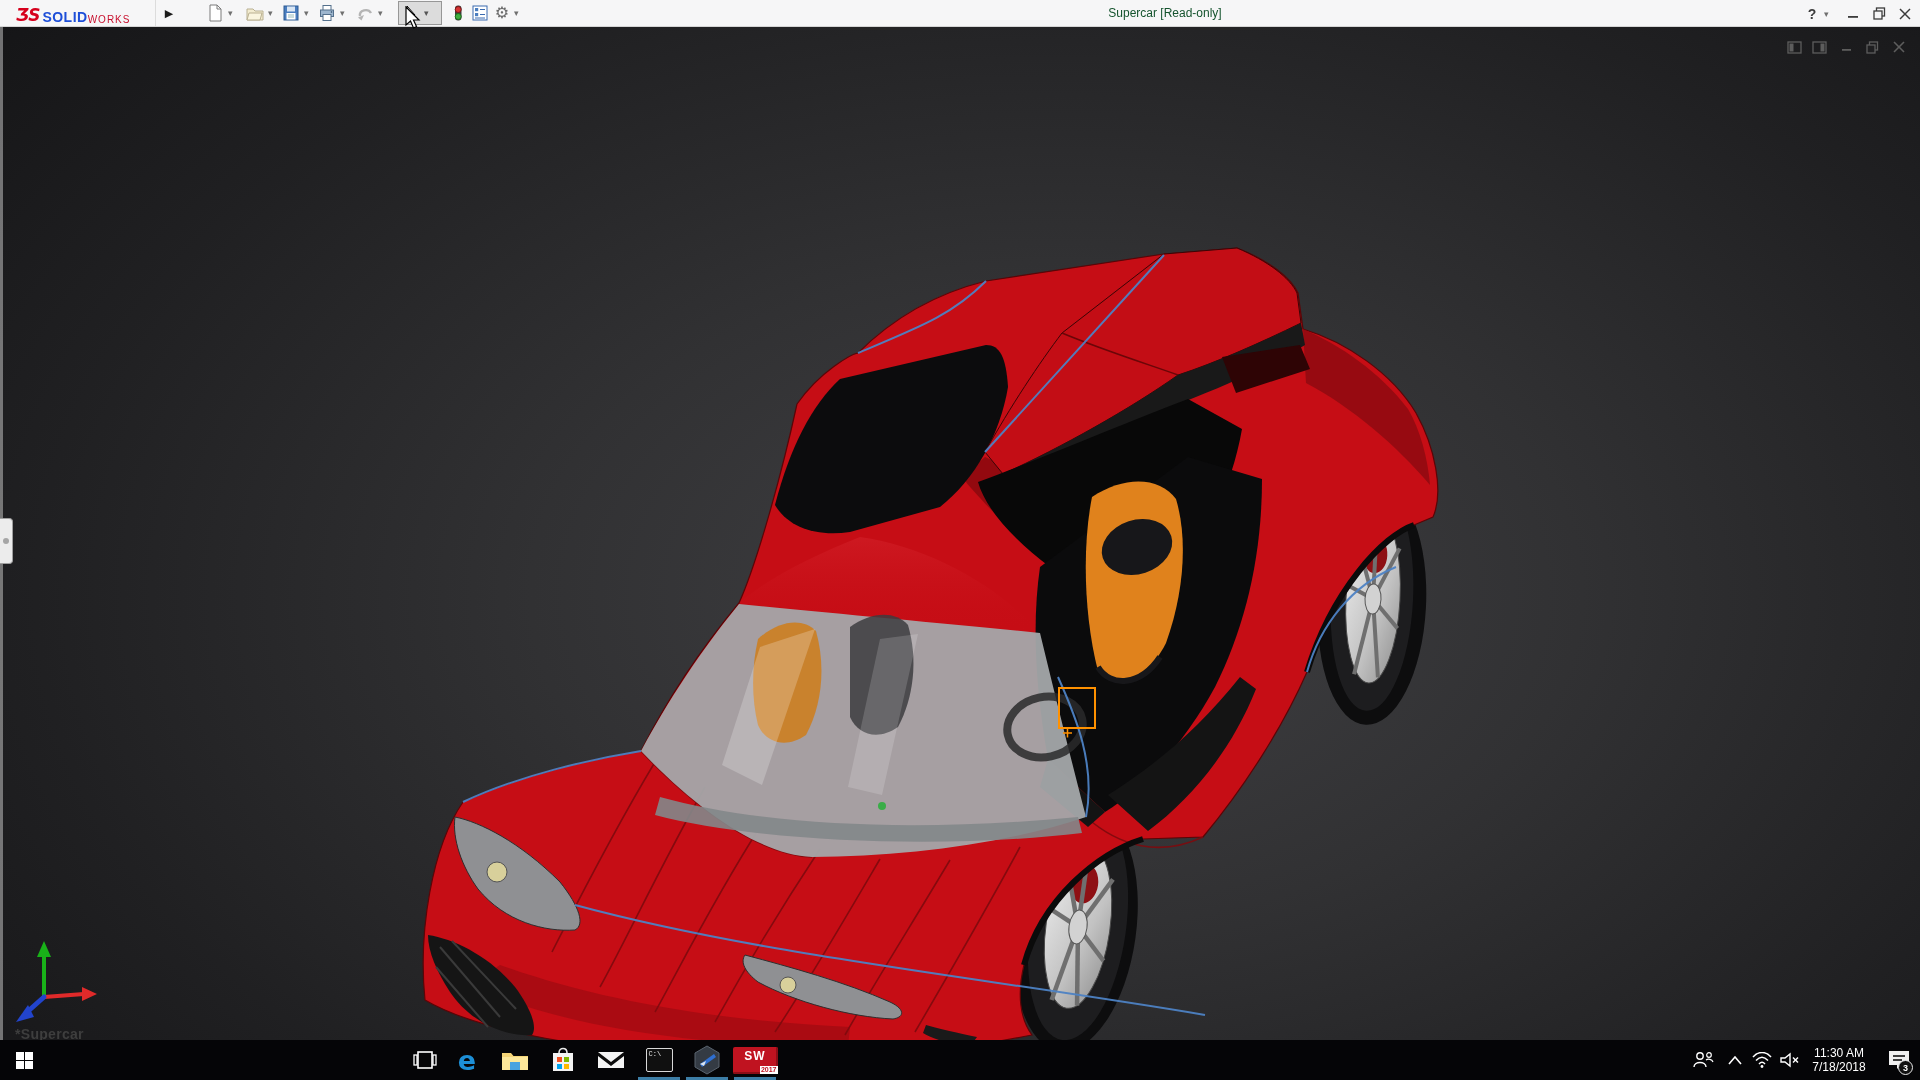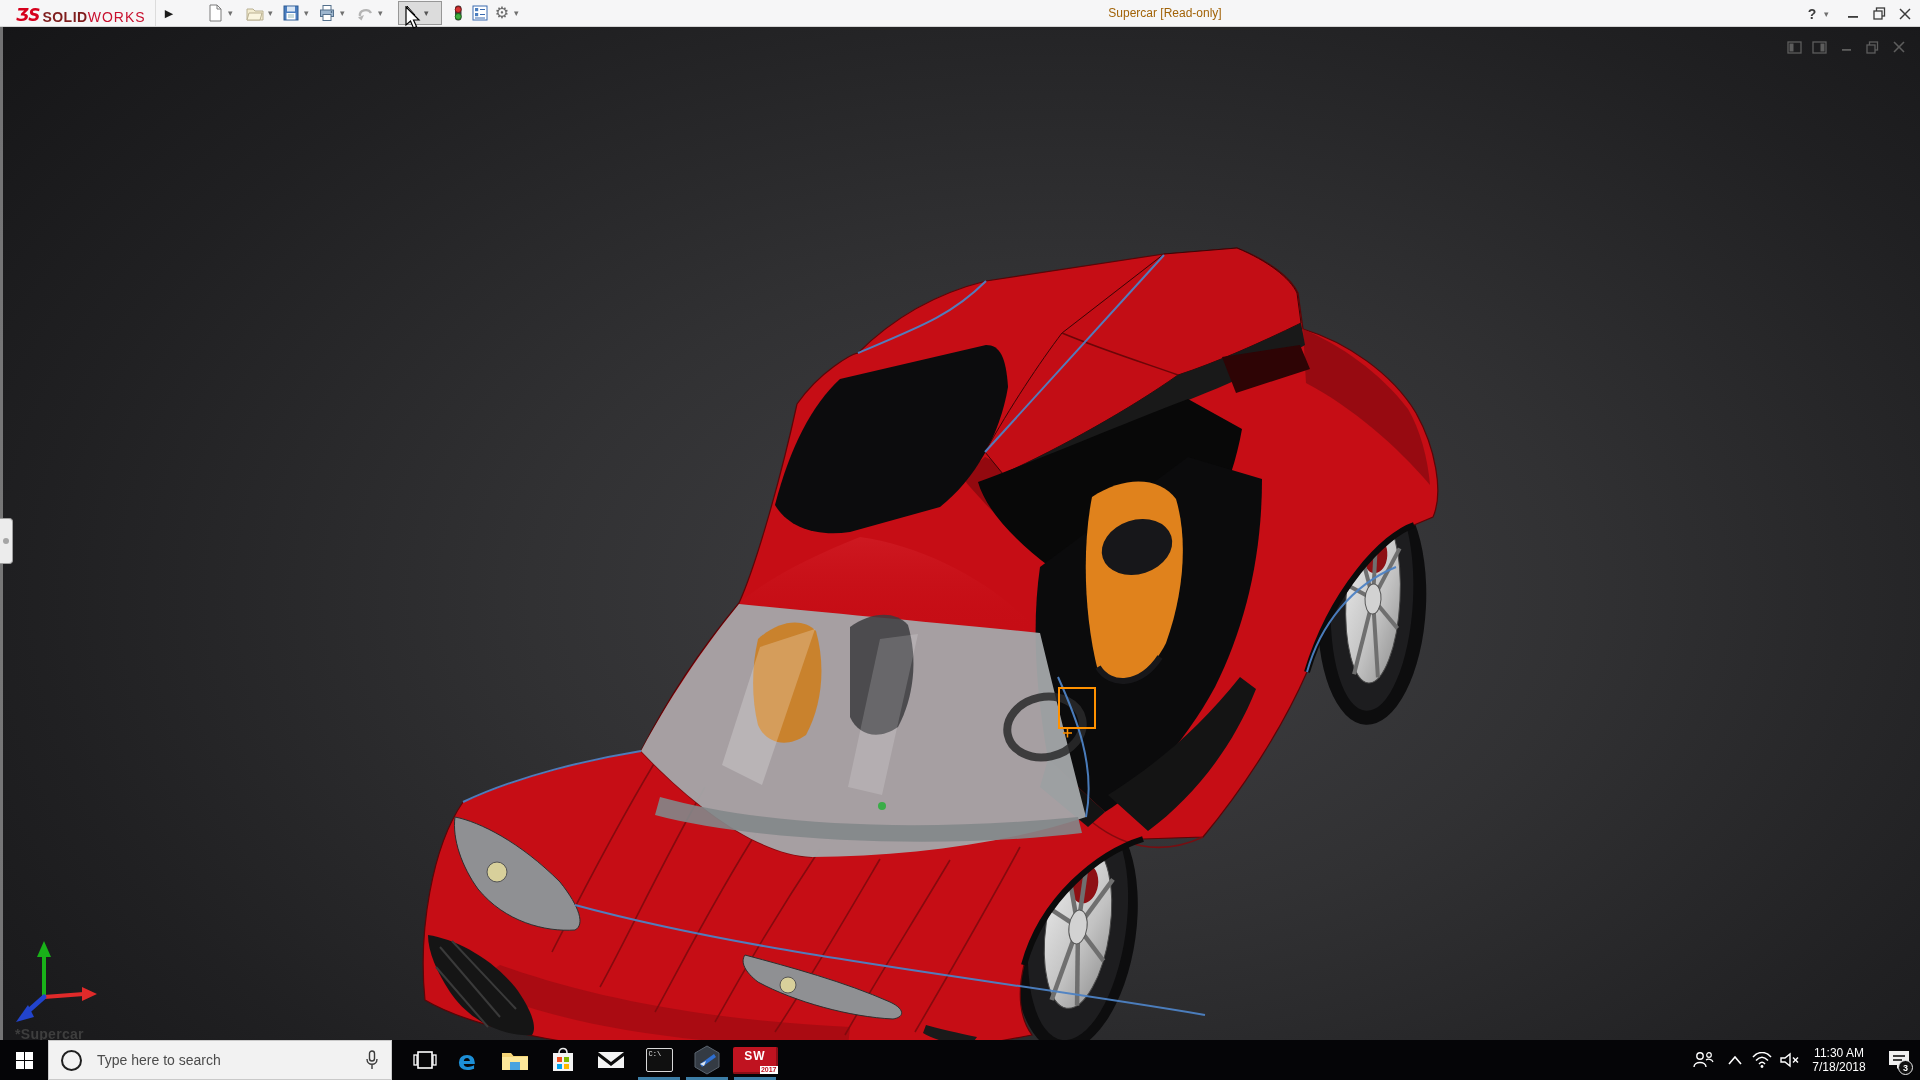--- a/index.html
+++ b/index.html
@@ -8,35 +8,35 @@
     background:#000;font-family:"Liberation Sans","DejaVu Sans",sans-serif;
     -webkit-font-smoothing:antialiased;
   }
   
   .titlebar{
     position:absolute;top:0;left:0;width:1920px;height:27px;
     background:#f6f6f7;border-bottom:1px solid #d5d5d5;box-sizing:border-box;
   }
   .logo{position:absolute;left:16px;top:3px;height:22px;display:flex;align-items:flex-end;cursor:default;}
   .logo .mark{font-family:"DejaVu Sans",sans-serif;font-weight:bold;font-style:italic;font-size:17px;color:#d6001c;letter-spacing:-1px;margin-right:3px;}
-  .logo .bold{font-size:14px;font-weight:bold;color:#7f1d1d;letter-spacing:.5px;}
-  .logo .light{font-size:14px;font-weight:normal;color:#c8102e;letter-spacing:1px;}
+  .logo .bold{font-size:14px;font-weight:bold;color:#1d4ed8;letter-spacing:.5px;}
+  .logo .light{font-size:10px;font-weight:normal;color:#c8102e;letter-spacing:1px;}
   .logo-sep{position:absolute;left:155px;top:0;width:1px;height:26px;background:#dcdcdc;}
   .play-btn{position:absolute;left:160px;top:2px;width:18px;height:22px;display:flex;align-items:center;justify-content:center;font-size:11px;color:#1a1a1a;}
   .tb-icon{position:absolute;top:3px;width:20px;height:20px;display:flex;align-items:center;justify-content:center;}
   .tb-caret{position:absolute;top:8px;font-size:9px;color:#6f6f6f;line-height:10px;}
   .tb-sel{
     position:absolute;left:398px;top:1px;width:44px;height:24px;
     background:#dcdcdc;border:1px solid #979797;box-sizing:border-box;
     display:flex;align-items:center;
   }
   .gear-glyph{font-size:16px;color:#6b6b6b;line-height:18px;}
   .win-title{
     position:absolute;left:1040px;top:6px;width:250px;text-align:center;
-    font-size:12px;color:#a16207;white-space:nowrap;
+    font-size:12px;color:#14532d;white-space:nowrap;
   }
   .wc{position:absolute;top:4px;height:19px;display:flex;align-items:center;justify-content:center;color:#3c3c3c;}
   .help-q{font-size:14px;font-weight:bold;color:#3c3c3c;}
   
   .viewport{
     position:absolute;top:27px;left:0;width:1920px;height:1013px;
     background:radial-gradient(ellipse 1500px 950px at 55% 56%, #404043 0%, #313133 35%, #202022 68%, #121214 100%);
     overflow:hidden;
   }
   .vp-edge{position:absolute;left:0;top:0;width:3px;height:1013px;background:#bfbfbf;opacity:.55;}
@@ -407,29 +407,20 @@
 <div class="taskbar">
   <div class="start">
     <svg width="17" height="17">
       <rect x="0" y="0" width="8" height="8" fill="#ffffff"></rect>
         <rect x="9" y="0" width="8" height="8" fill="#ffffff"></rect>
       <rect x="0" y="9" width="8" height="8" fill="#ffffff"></rect>
         <rect x="9" y="9" width="8" height="8" fill="#ffffff"></rect>
     </svg>
   </div>
 
-  <div class="searchbox">
-    <div class="ring"></div>
-    <span class="stext">Type here to search</span>
-    <svg class="mic" width="14" height="20">
-      <rect x="4.5" y="1" width="5" height="10" rx="2.5" fill="none" stroke="#3c3c3c" stroke-width="1.4"></rect>
-      <path d="M2 9 C2 16, 12 16, 12 9" fill="none" stroke="#3c3c3c" stroke-width="1.4"></path>
-      <line x1="7" y1="15" x2="7" y2="19" stroke="#3c3c3c" stroke-width="1.4"></line>
-    </svg>
-  </div>
 
   <div class="tb-app" style="left:402px">
     <svg width="24" height="20">
       <rect x="5" y="2" width="14" height="16" fill="none" stroke="#ffffff" stroke-width="1.6"></rect>
       <rect x="1" y="5" width="3" height="10" fill="none" stroke="#ffffff" stroke-width="1.3"></rect>
       <rect x="20" y="5" width="3" height="10" fill="none" stroke="#ffffff" stroke-width="1.3"></rect>
     </svg>
   </div>
 
   <div class="tb-app" style="left:444px">

